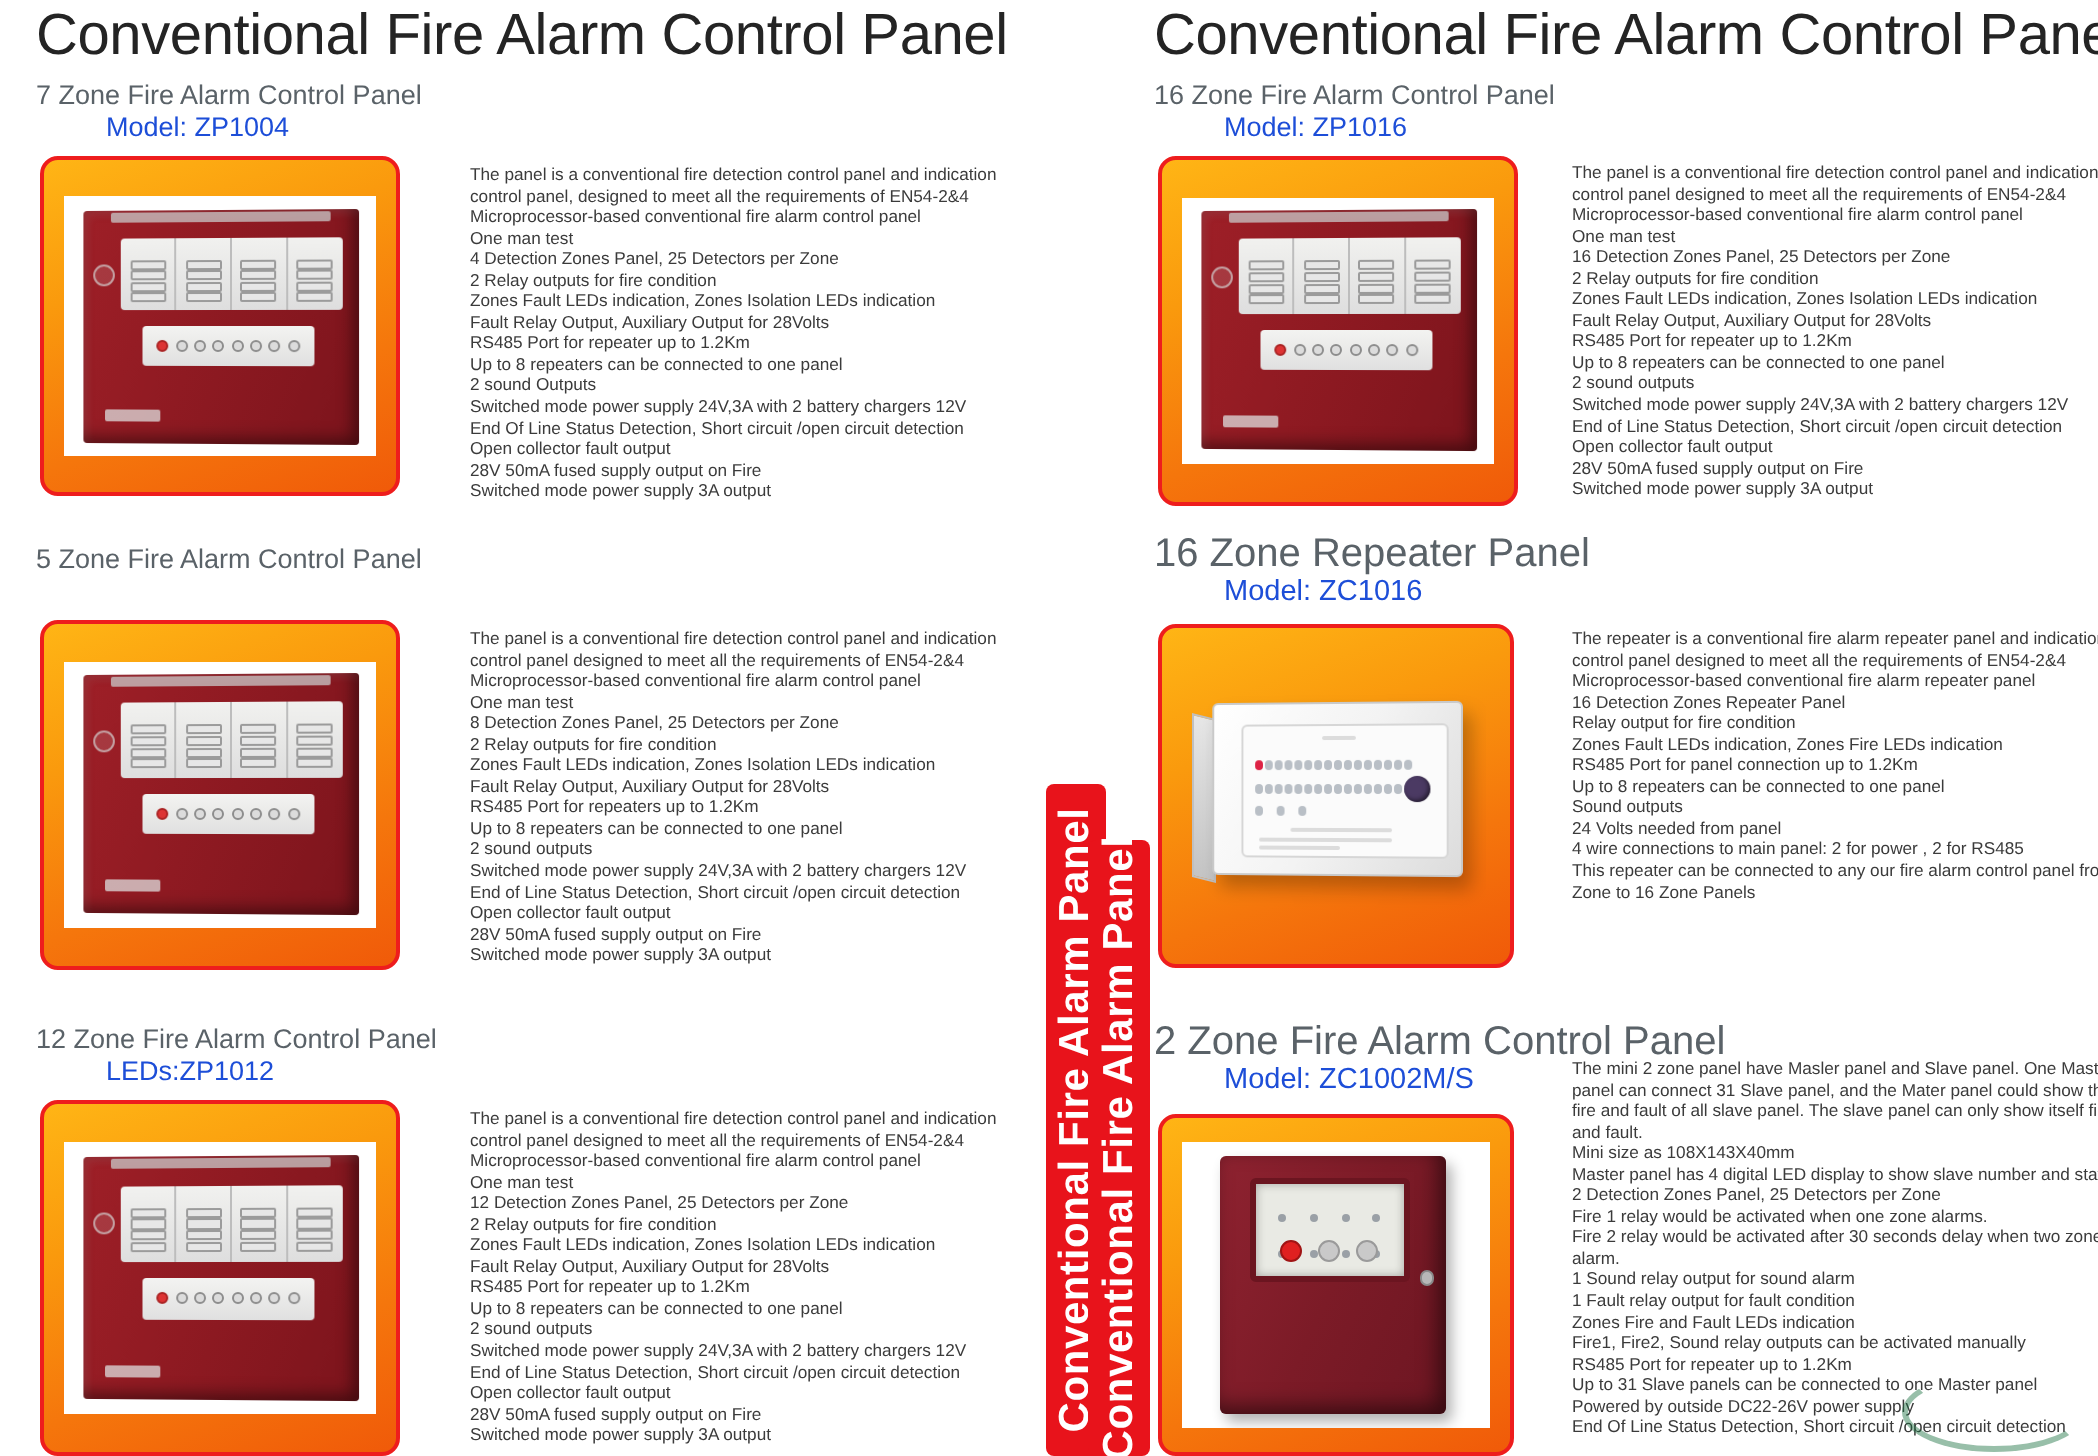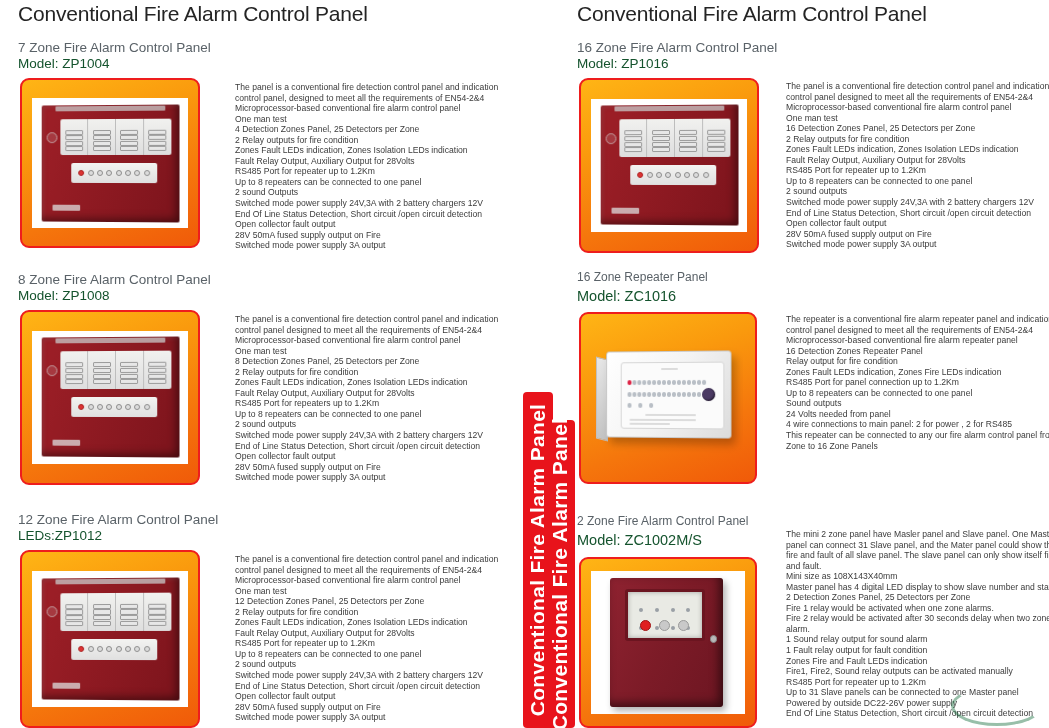--- a/index.html
+++ b/index.html
@@ -16,44 +16,45 @@
     background: #ffffff;
     overflow: hidden;
   }
 
   
   .column { position: absolute; top: 0; width: 520px; height: 728px; }
   .col-left  { left: 0; }
   .col-right { left: 570px; width: 479px; }
 
   .col-title {
-    font-size: 21px;
+    font-size: 29px;
     color: #242424;
     letter-spacing: -0.2px;
     font-weight: 400;
     white-space: nowrap;
   }
   .col-left .col-title  { position: absolute; left: 18px;  top: 2px; }
   .col-right .col-title { position: absolute; left: 7px;   top: 2px; }
 
   
   .product { position: absolute; }
 
   .prod-head { position: absolute; left: 0; top: 0; white-space: nowrap; }
   .prod-name {
     font-size: 13.5px;
     color: #5a6268;
     line-height: 16px;
   }
   .prod-model {
     font-size: 13.5px;
-    color: #14532d;
+    color: #1d4ed8;
     line-height: 16px;
-  }
-  .prod-name.big  { font-size: 12px; line-height: 18px; text-align: right; }
+    margin-left: 35px;
+  }
+  .prod-name.big  { font-size: 20px; line-height: 18px; }
   .prod-model.big { font-size: 14.5px; line-height: 20px; }
 
   
   .photo-frame {
     position: absolute;
     border: 2.5px solid #ee1d1d;
     border-radius: 9px;
     background: linear-gradient(160deg, #ffb515 0%, #fa9a0d 32%, #f5760c 68%, #f05a09 100%);
     overflow: hidden;
   }
@@ -285,22 +286,21 @@
         <div class="line">Switched mode power supply 24V,3A with 2 battery chargers 12V</div>
         <div class="line">End Of Line Status Detection, Short circuit /open circuit detection</div>
         <div class="line">Open collector fault output</div>
         <div class="line">28V 50mA fused supply output on Fire</div>
         <div class="line">Switched mode power supply 3A output</div>
       </div>
     </div>
 
     <div class="product" style="left:18px; top:272px;">
       <div class="prod-head">
-        <div class="prod-name">8 Zone Fire Alarm Control Panel</div>
-        <div class="prod-model">Model: ZP1008</div>
+        <div class="prod-name">5 Zone Fire Alarm Control Panel</div>
       </div>
       <div class="photo-frame" style="left:2px; top:38px; width:180px; height:175px;">
         <div class="photo-inner">
           <div class="fp-body">
             <div class="fp-topedge"></div>
             <div class="fp-badge"></div>
             <div class="fp-zonecard">
               <div class="fp-zonecol">
                   <div class="fp-zrow"></div>
                   <div class="fp-zrow"></div>

